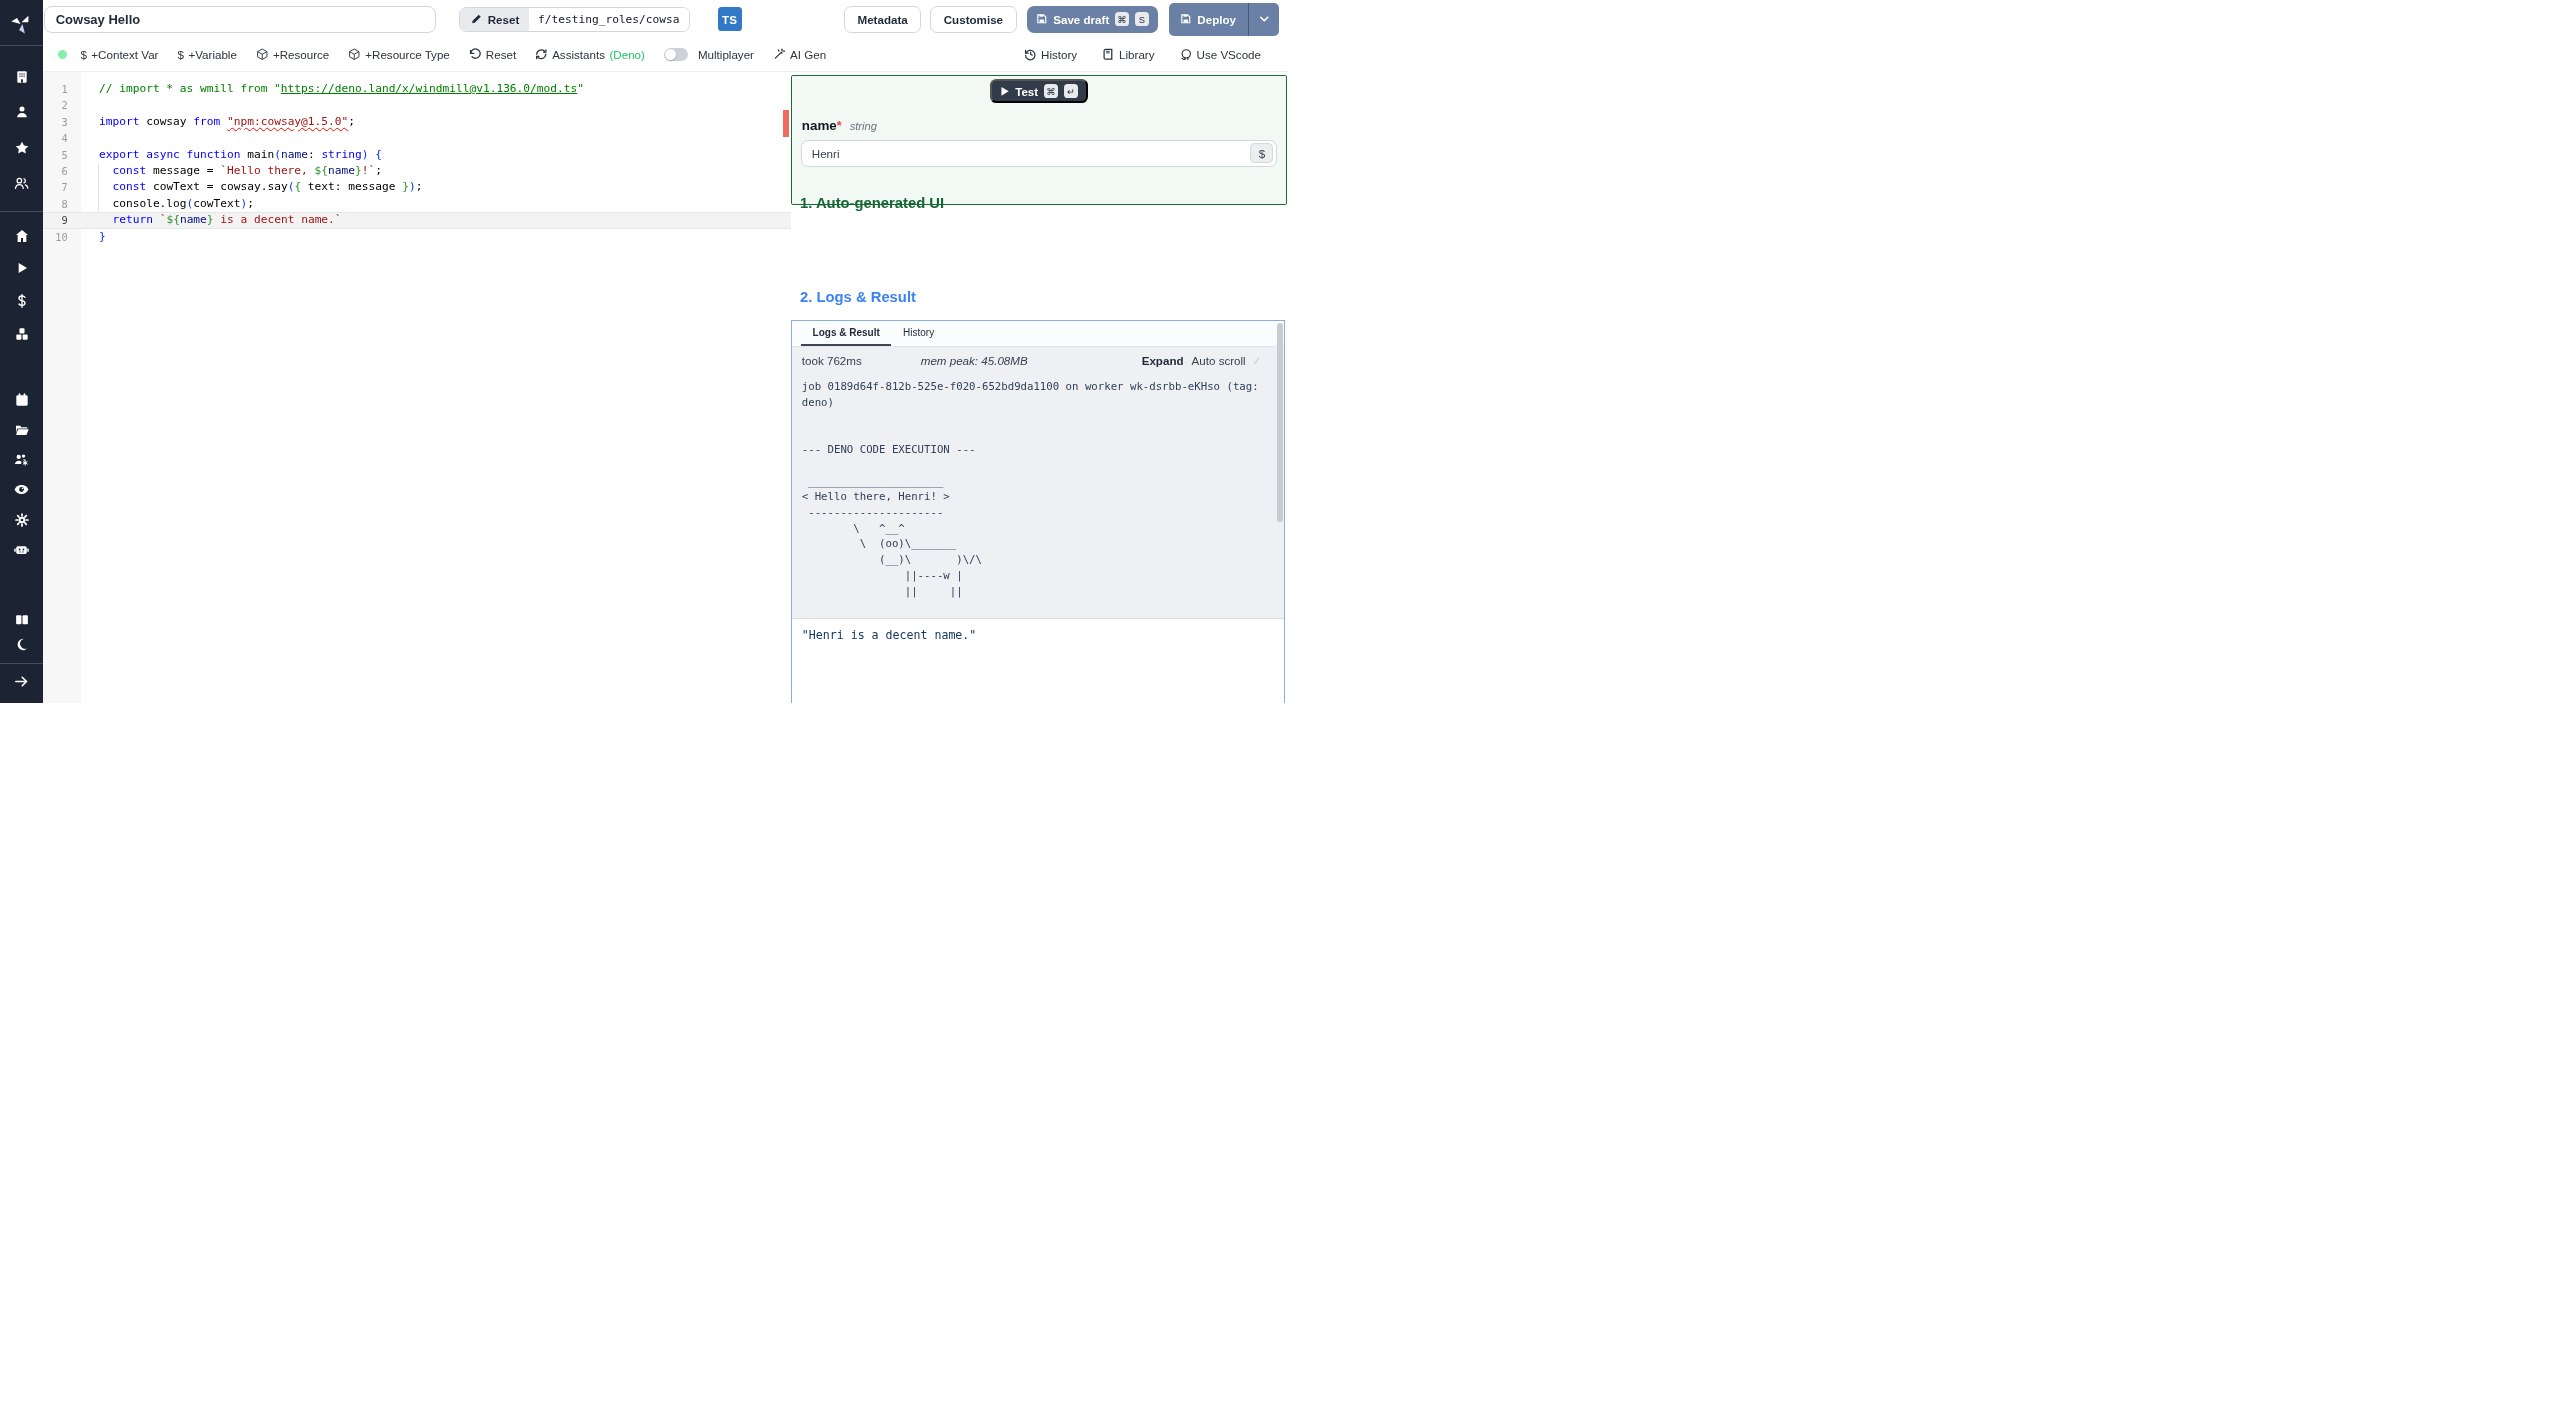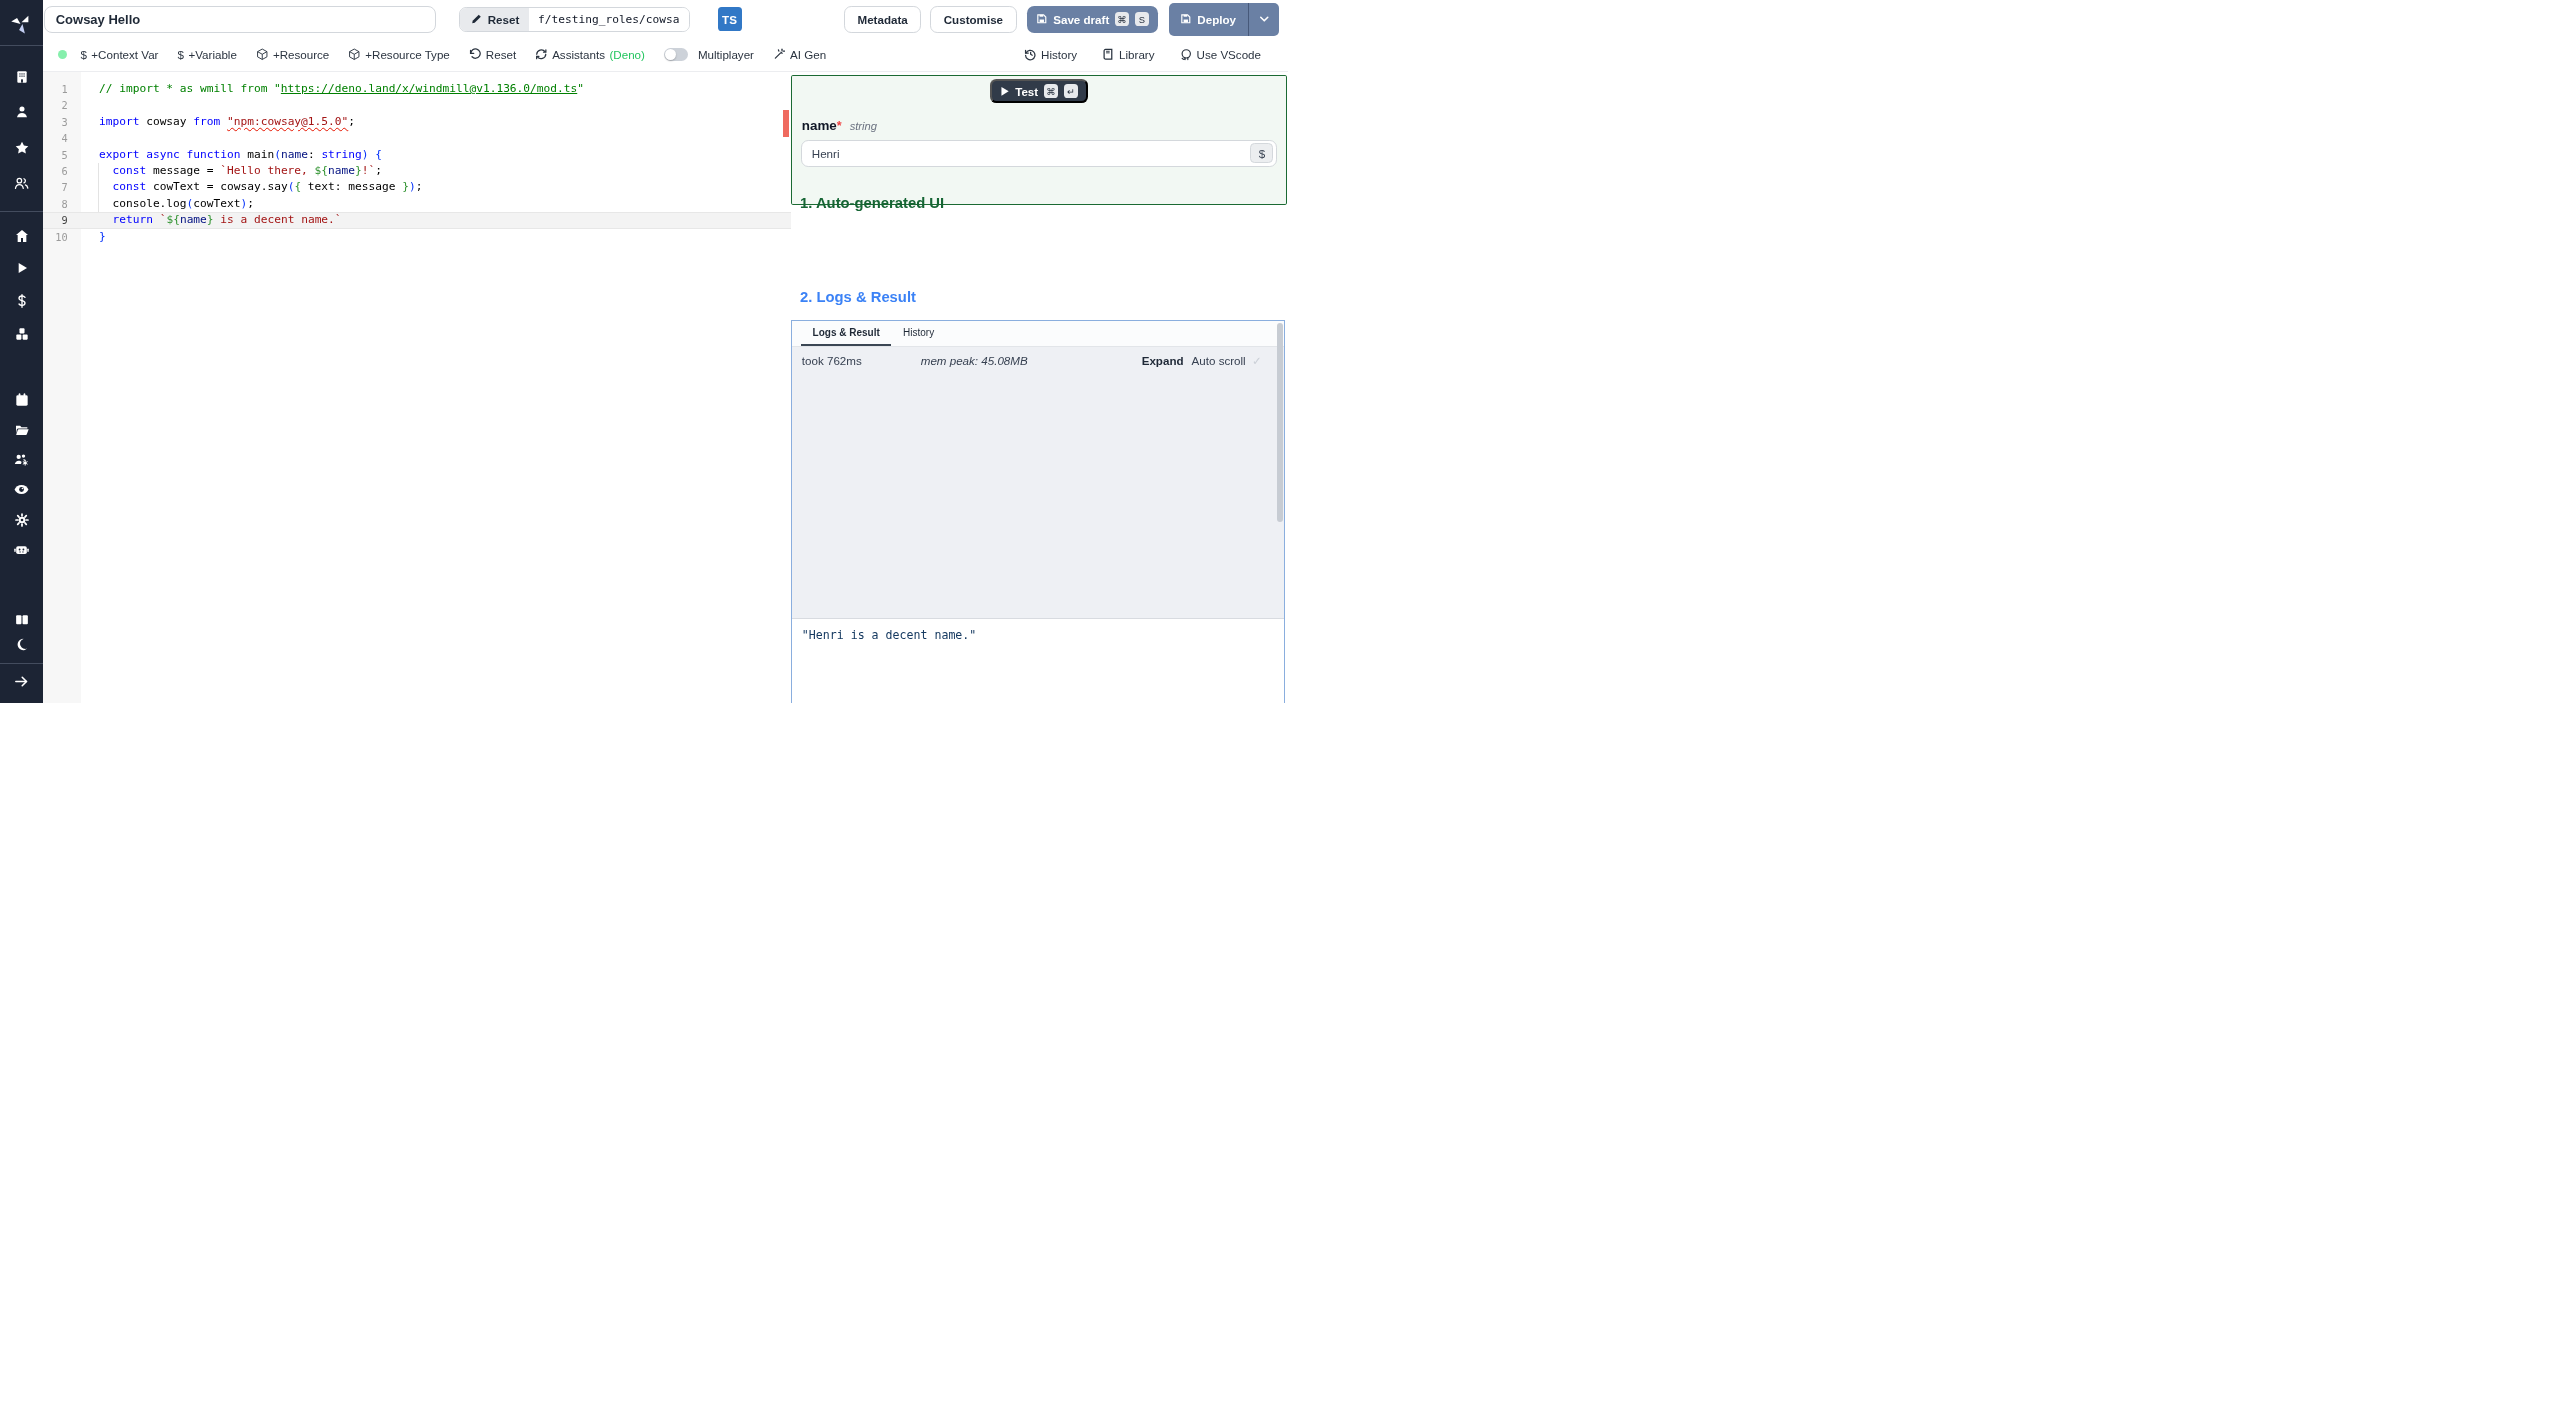--- a/index.html
+++ b/index.html
@@ -482,20 +482,34 @@
       </div>
       <div class="metarow">
         <span>took 762ms</span>
         <span class="meta-mem">mem peak: 45.08MB</span>
         <span class="meta-right">
           <span class="expand">Expand</span>
           <span class="autoscroll">Auto scroll</span>
           <span class="ascheck">✓</span>
         </span>
       </div>
+      <pre class="log">job 0189d64f-812b-525e-f020-652bd9da1100 on worker wk-dsrbb-eKHso (tag:
+deno)
+
+
+--- DENO CODE EXECUTION ---
+
+ _____________________
+&lt; Hello there, Henri! &gt;
+ ---------------------
+        \   ^__^
+         \  (oo)\_______
+            (__)\       )\/\
+                ||----w |
+                ||     ||</pre>
       <div class="resultbox">
         <div class="result-text">"Henri is a decent name."</div>
       </div>
       <div class="vscroll">
           <div class="thumb"></div>
         </div>
     </div>
   </div>
 
 </div>

